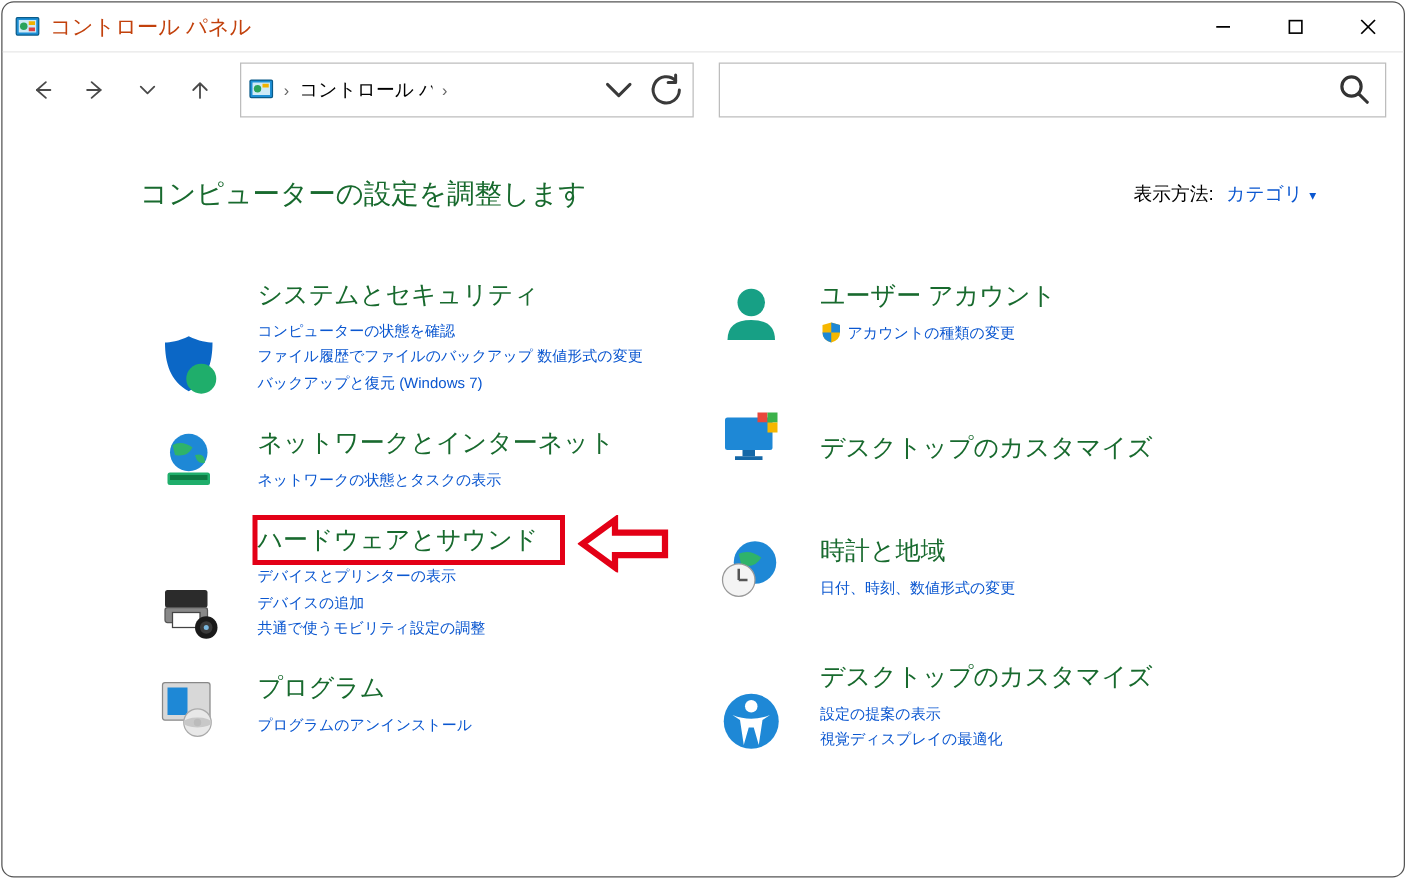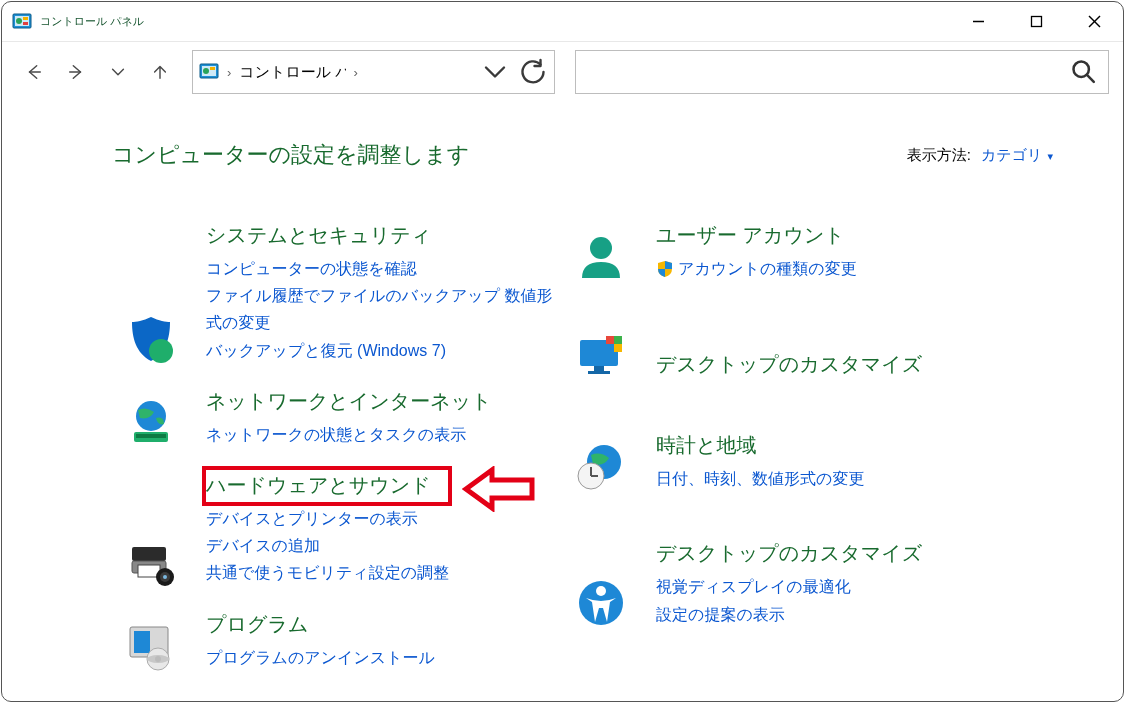--- a/index.html
+++ b/index.html
@@ -28,21 +28,21 @@
     display: flex;
     align-items: center;
     padding-left: 10px;
     border-bottom: 1px solid #e8e8e8;
   }
   .titlebar-icon {
     width: 20px; height: 20px;
     display: inline-flex; align-items: center; justify-content: center;
     margin-right: 8px;
   }
-  .titlebar-title { font-size: 11px; color: #14532d; }
+  .titlebar-title { font-size: 17px; color: #c2410c; }
   .titlebar-spacer { flex: 1; }
   .winbtn {
     width: 58px; height: 40px;
     display: inline-flex; align-items: center; justify-content: center;
     color: #000;
   }
   .winbtn svg { width: 13px; height: 13px; }
   .winbtn.close svg { width: 15px; height: 15px; }
 
   
@@ -150,21 +150,21 @@
   .cat-icon svg { width: 50px; height: 50px; }
   .cat-body { flex: 1; }
   .cat-title {
     color: #186a2e;
     font-size: 20px;
     margin-bottom: 6px;
     cursor: pointer;
   }
   .cat-link {
     color: #0b57d0;
-    font-size: 16px;
+    font-size: 12px;
     line-height: 1.7;
     cursor: pointer;
     display: flex;
     align-items: center;
     gap: 4px;
   }
 
   
   .highlight-box {
     position: absolute;
@@ -430,21 +430,21 @@
         <div class="cat">
           <div class="cat-icon">
             <svg viewBox="0 0 50 50">
               <circle cx="25" cy="25" r="22" fill="#1e88d6"></circle>
               <circle cx="25" cy="13" r="5" fill="#fff"></circle>
               <path d="M10 20 Q25 26 40 20 L34 24 L31 44 L27 30 L23 30 L19 44 L16 24 Z" fill="#fff"></path>
             </svg>
           </div>
           <div class="cat-body">
             <div class="cat-title">デスクトップのカスタマイズ</div>
+            <div class="cat-link">設定の提案の表示</div>
             <div class="cat-link">視覚ディスプレイの最適化</div>
-            <div class="cat-link">設定の提案の表示</div>
           </div>
         </div>
 
       </div>
     </div>
   </div>
 </div>
 
 </body></html>

